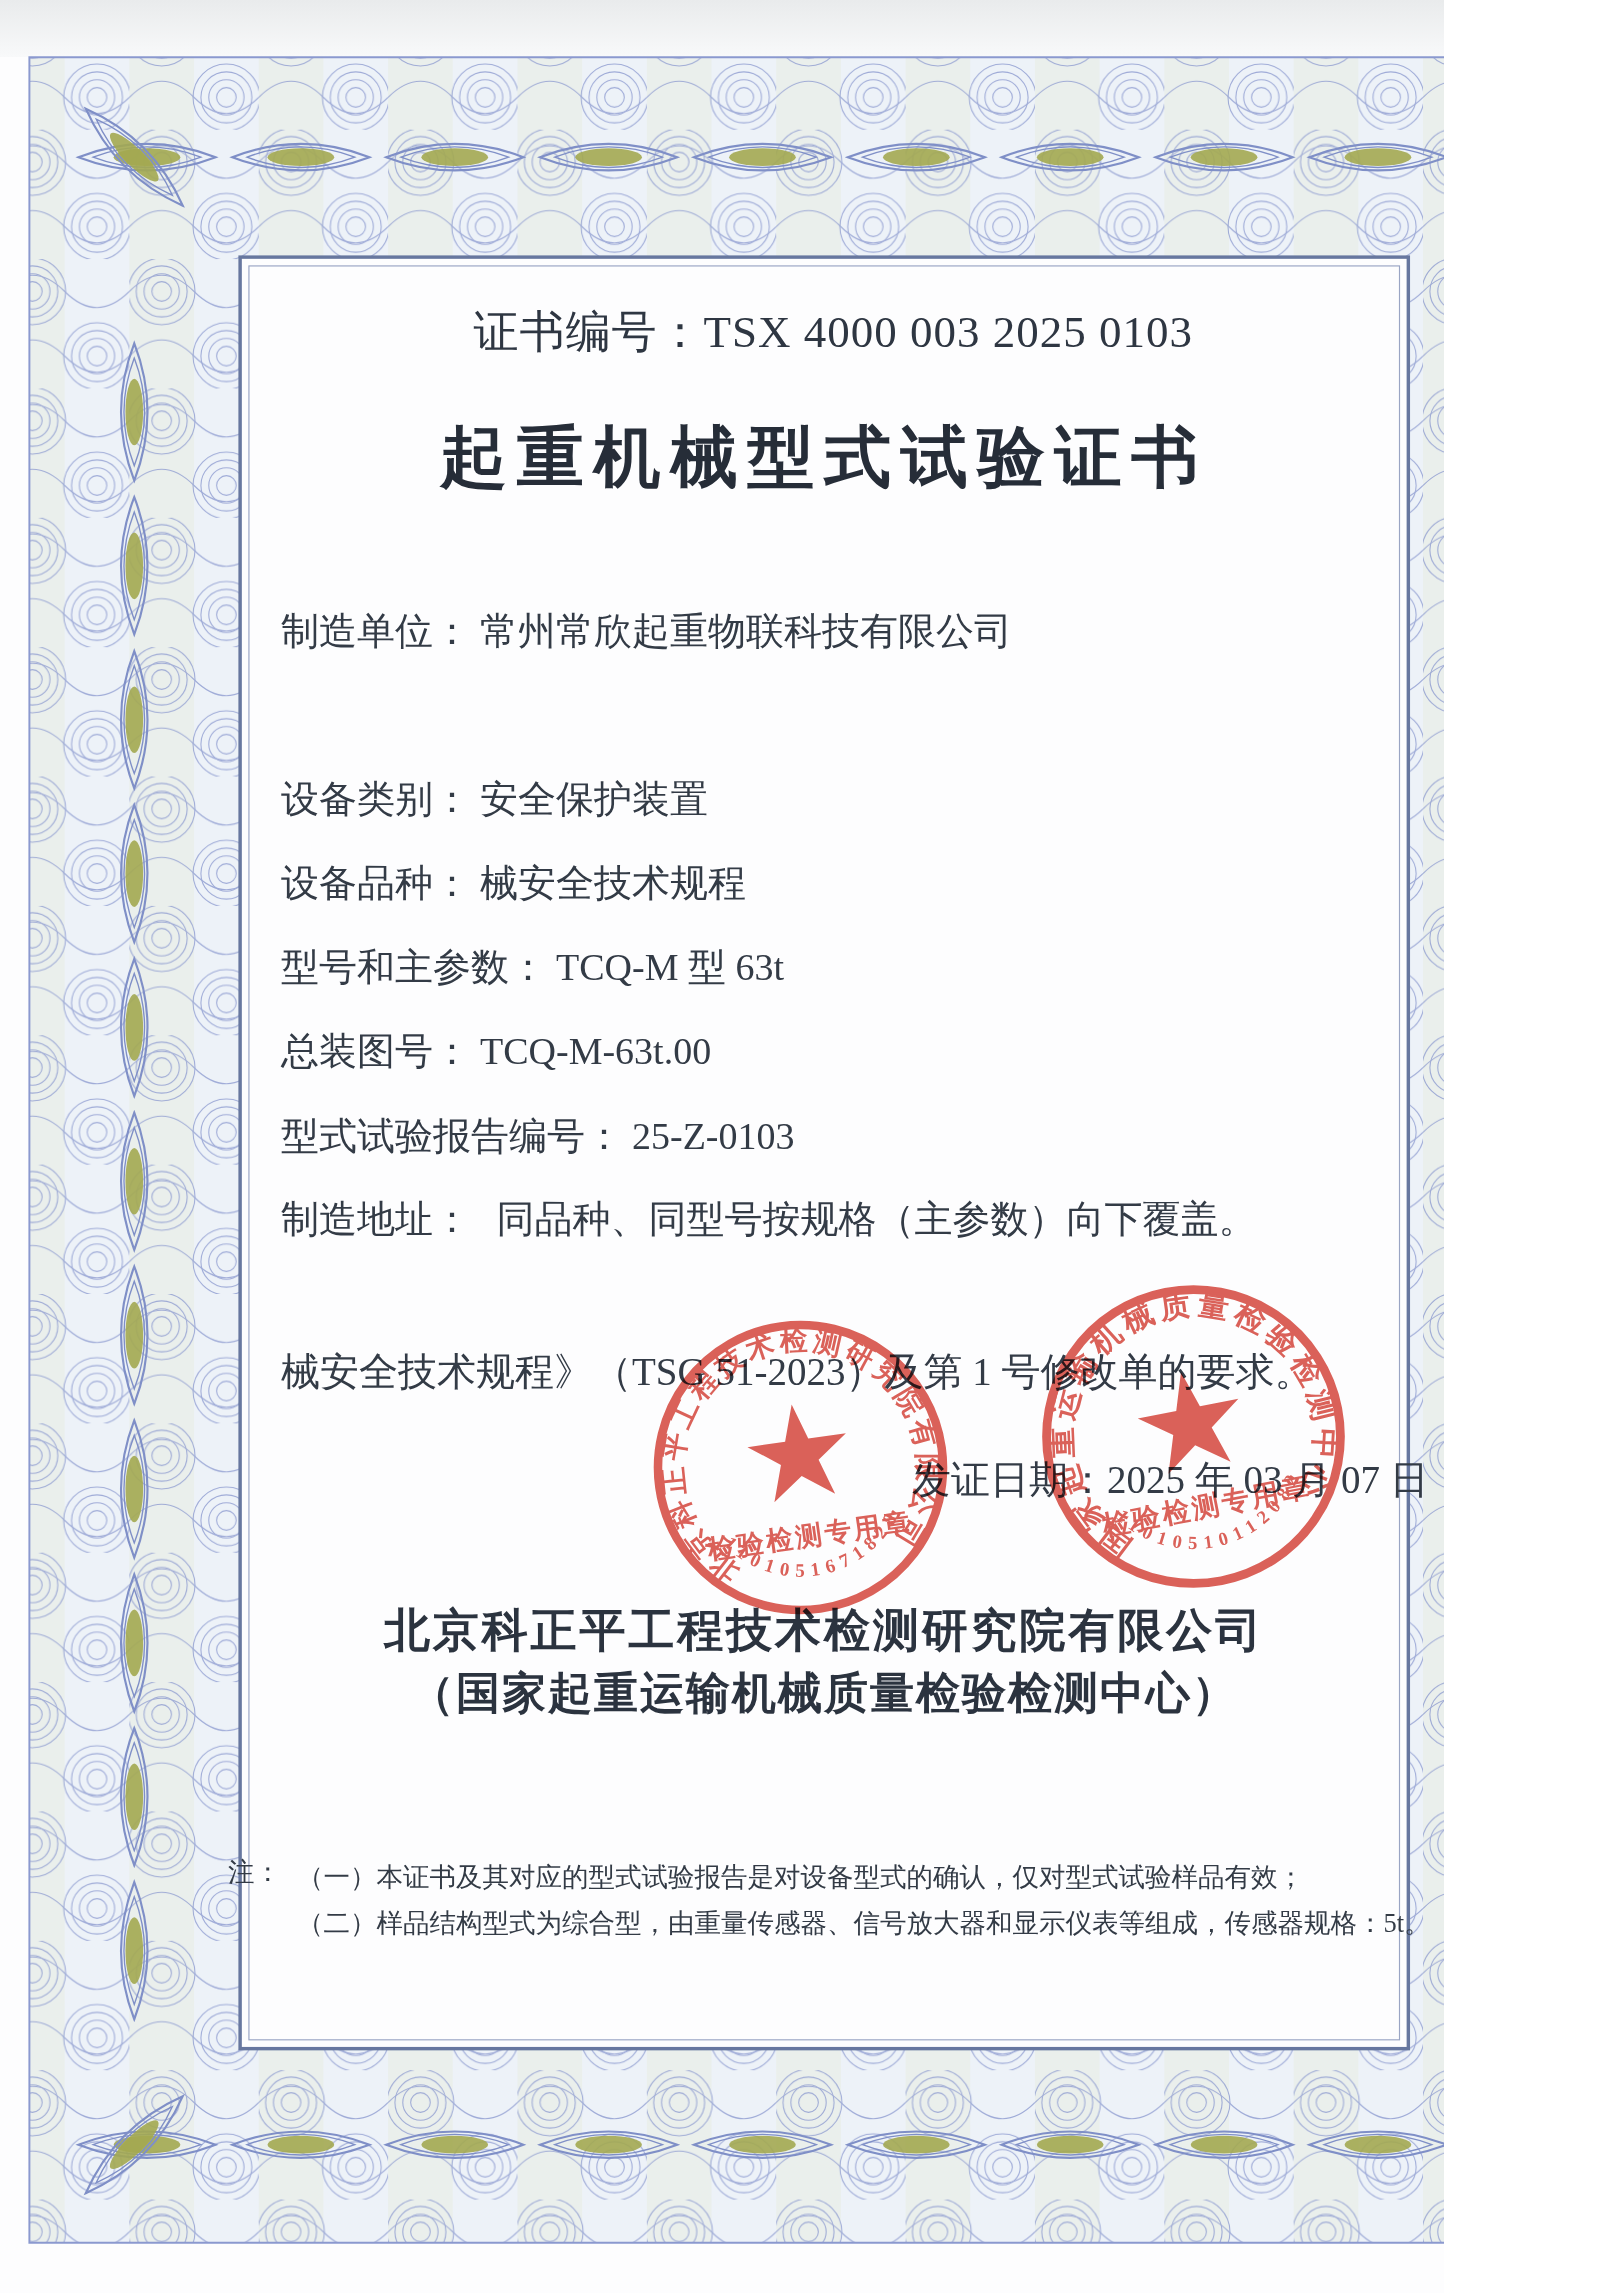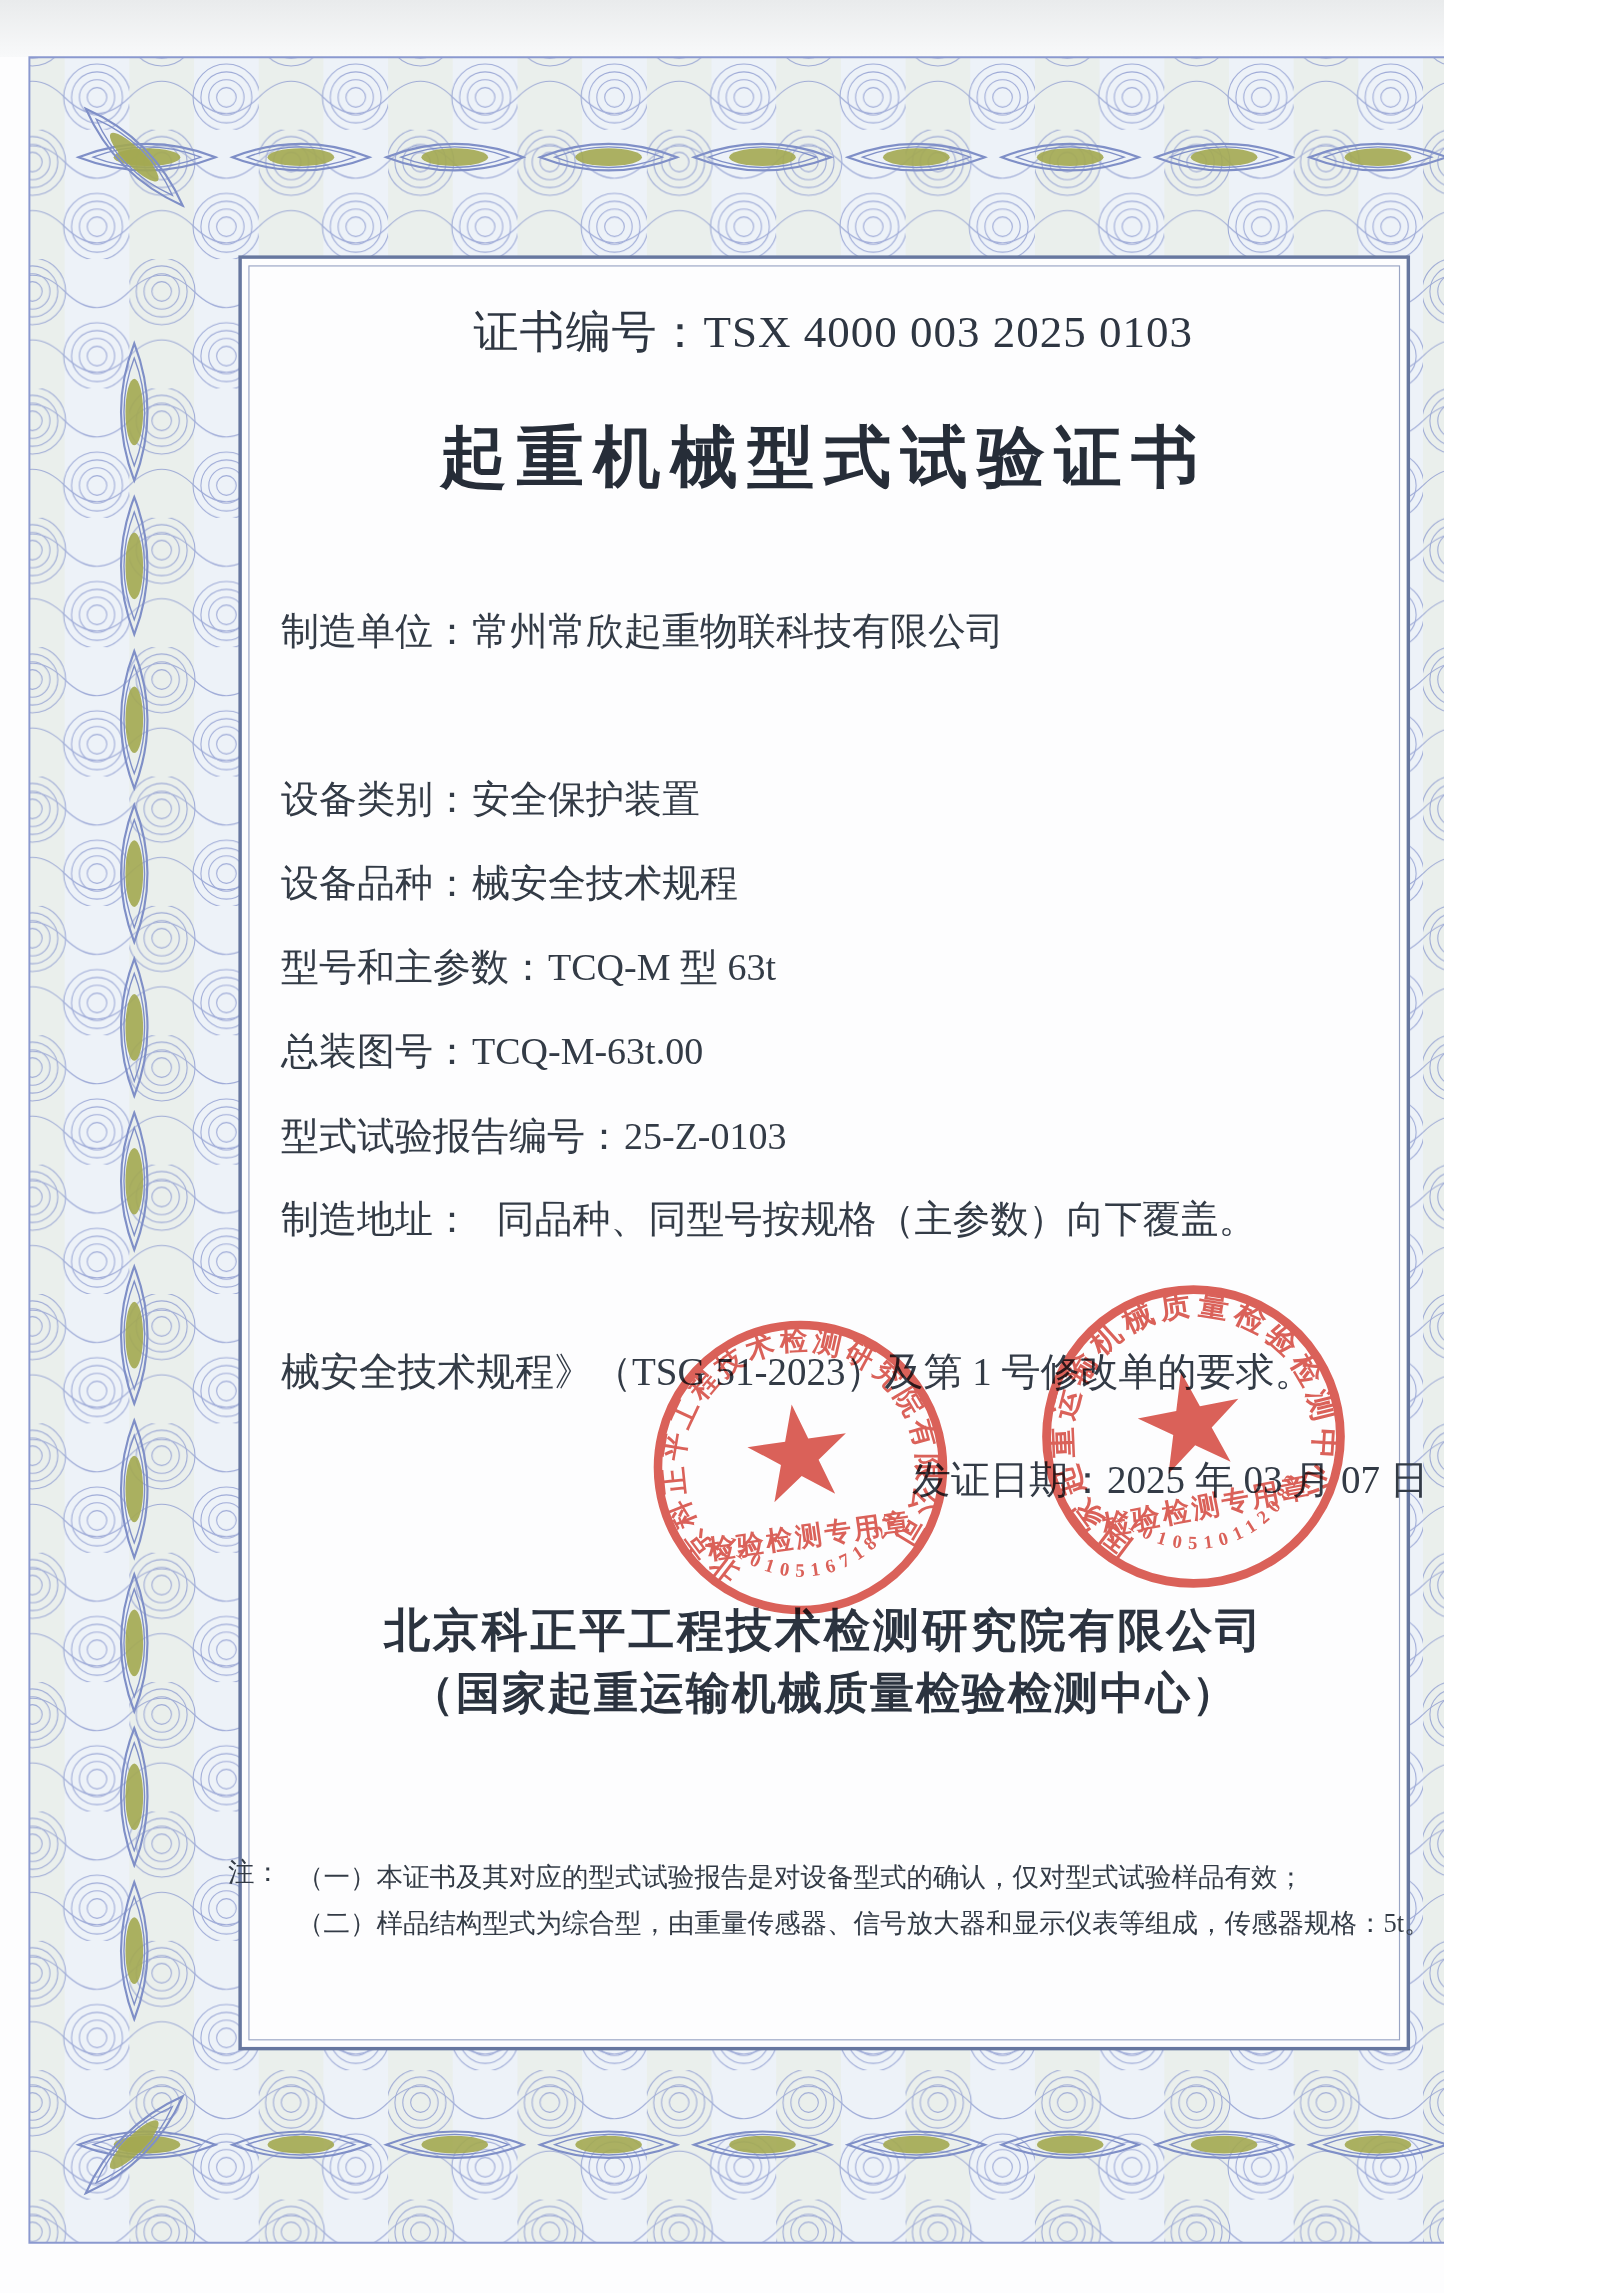--- a/index.html
+++ b/index.html
@@ -8,21 +8,21 @@
   .scan-top{position:absolute;top:0;left:0;right:0;height:57px;
         background:linear-gradient(#e9ebec,#f8f9fa);}
   .border-svg{position:absolute;top:0;left:0;}
   .content{position:absolute;inset:0;}
   .cert-no{position:absolute;top:302px;right:251px;font-size:45px;letter-spacing:1px;
         color:#2e3642;white-space:pre;}
   .title{position:absolute;top:412px;left:240px;width:1168px;margin:0;text-align:center;
         font-family:"Liberation Sans","DejaVu Sans",sans-serif;font-weight:800;
         font-size:67px;letter-spacing:9.8px;color:#262d38;}
   .row{position:absolute;left:281px;font-size:38px;white-space:pre;color:#333b46;}
-  .row .v{margin-left:1px;}
+  .row .v{margin-left:9px;}
   .row:nth-of-type(8) .v{margin-left:25.5px;}
   .stmt{position:absolute;font-size:39px;white-space:pre;color:#333b46;}
   .issue-date{position:absolute;top:1453px;left:912px;font-size:39px;white-space:pre;color:#333b46;}
   .issuer1{position:absolute;top:1600px;left:240px;width:1168px;text-align:center;
         font-family:"Liberation Sans","DejaVu Sans",sans-serif;font-weight:700;
         font-size:46px;letter-spacing:2.9px;color:#2b333f;}
   .issuer2{position:absolute;top:1664px;left:240px;width:1168px;text-align:center;
         font-family:"Liberation Sans","DejaVu Sans",sans-serif;font-weight:700;
         font-size:44px;letter-spacing:2px;color:#2b333f;}
   .note-label{position:absolute;top:1854px;left:228px;font-size:26.5px;color:#333b46;}

